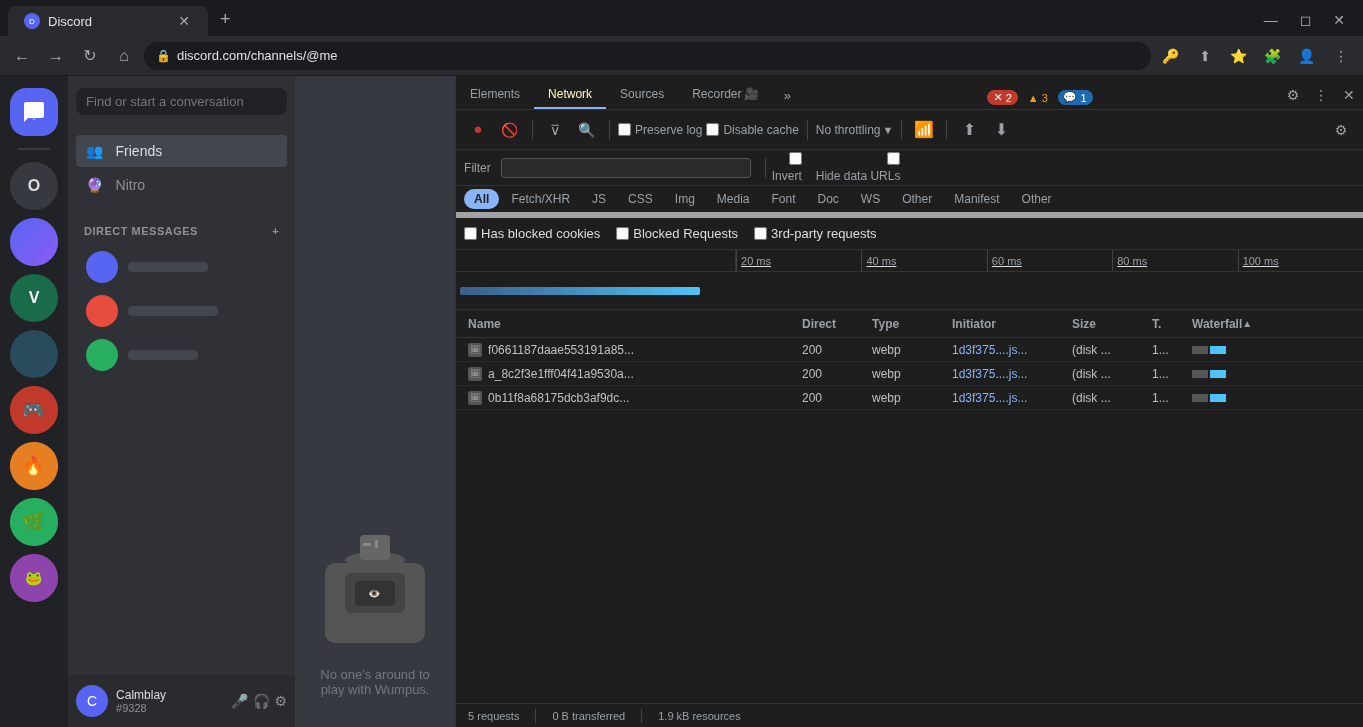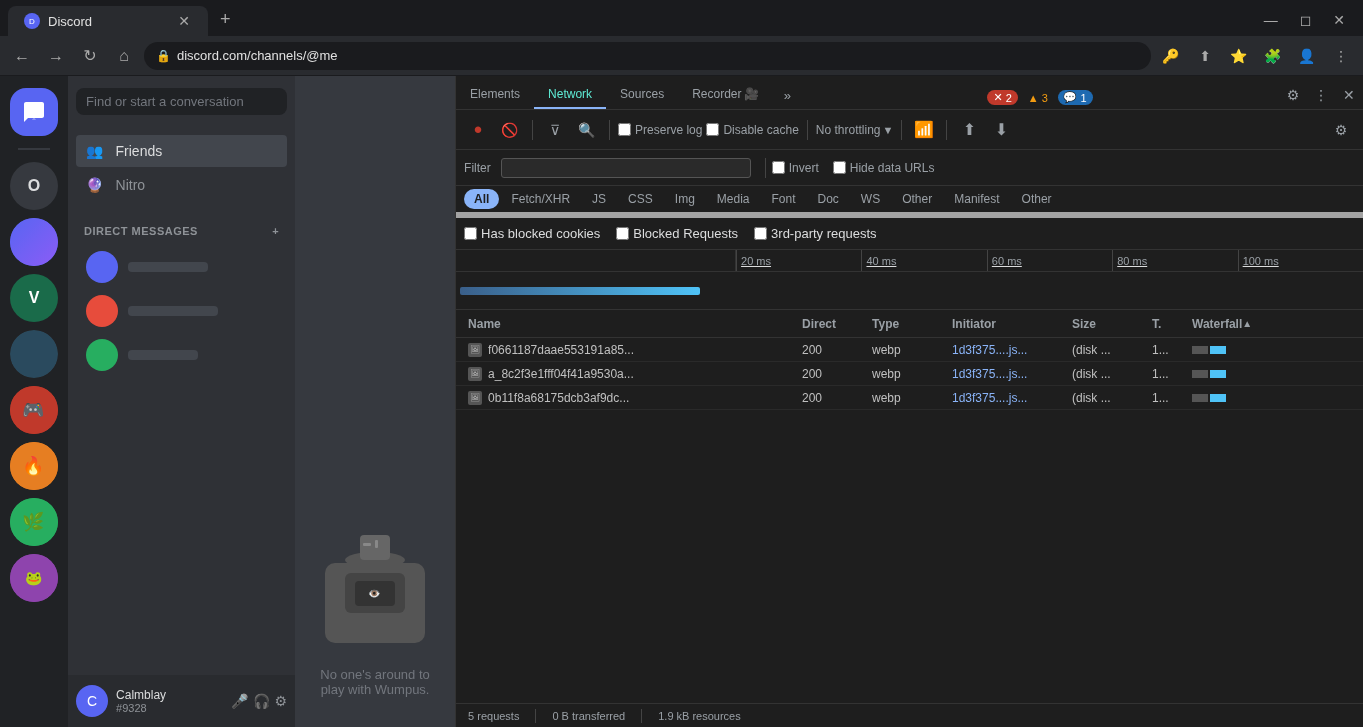--- a/index.html
+++ b/index.html
@@ -51,39 +51,39 @@
 
     
     .discord-main { flex: 1; background: #36393f; display: flex; flex-direction: column; position: relative; }
 
     
     .devtools-panel { width: 960px; background: #1e1e1e; display: flex; flex-direction: column; border-left: 1px solid #333; }
 
     
     .devtools-tabs { height: 34px; background: #1e1e1e; display: flex; align-items: flex-end; border-bottom: 1px solid #333; overflow: hidden; }
     .devtools-tab { padding: 6px 14px; font-size: 12px; cursor: pointer; color: #9aa0a6; white-space: nowrap; border-bottom: 2px solid transparent; }
-    .devtools-tab.active { color: #5eead4; border-bottom: 2px solid #8ab4f8; }
+    .devtools-tab.active { color: #fef9c3; border-bottom: 2px solid #8ab4f8; }
     .devtools-tab-more { padding: 6px 10px; color: #9aa0a6; cursor: pointer; }
     .devtools-tab-badges { display: flex; align-items: center; gap: 4px; margin-left: auto; padding: 4px 8px; }
     .badge-error { background: #c0392b; color: white; border-radius: 10px; padding: 1px 6px; font-size: 11px; display: flex; align-items: center; gap: 3px; }
     .badge-warn { background: none; color: #f39c12; border-radius: 10px; padding: 1px 6px; font-size: 11px; display: flex; align-items: center; gap: 3px; }
     .badge-info { background: #1e6ab1; color: white; border-radius: 10px; padding: 1px 6px; font-size: 11px; display: flex; align-items: center; gap: 3px; }
 
     
     .devtools-toolbar { height: 40px; background: #1e1e1e; display: flex; align-items: center; padding: 0 8px; gap: 4px; border-bottom: 1px solid #333; }
     .dt-btn { width: 28px; height: 28px; background: none; border: none; color: #9aa0a6; cursor: pointer; border-radius: 3px; font-size: 14px; display: flex; align-items: center; justify-content: center; }
     .dt-btn.record-active { color: #c0392b; }
     .dt-separator { width: 1px; height: 20px; background: #444; margin: 0 4px; }
     .dt-checkbox { display: flex; align-items: center; gap: 4px; color: #9aa0a6; font-size: 12px; cursor: pointer; white-space: nowrap; }
     .dt-checkbox input { accent-color: #8ab4f8; }
 
     
     .devtools-filter-row { height: 36px; background: #1e1e1e; display: flex; align-items: center; padding: 0 8px; gap: 2px; border-bottom: 1px solid #333; }
     .filter-separator { width: 1px; height: 20px; background: #444; margin: 0 4px; }
-    .filter-checkbox { display: flex; align-items: center; gap: 4px; color: #9aa0a6; font-size: 12px; cursor: pointer; }
+    .filter-checkbox { display: flex; align-items: flex-end; gap: 4px; color: #9aa0a6; font-size: 12px; cursor: pointer; flex-direction: column; }
     .filter-checkbox input { accent-color: #8ab4f8; }
 
     
     .network-type-row { height: 32px; background: #1e1e1e; display: flex; align-items: center; padding: 0 8px; gap: 2px; border-bottom: 6px solid #a3a3a3; overflow: hidden; }
     .type-btn { padding: 3px 10px; border-radius: 12px; background: none; border: none; color: #9aa0a6; font-size: 12px; cursor: pointer; white-space: nowrap; }
     .type-btn.active { background: #8ab4f8; color: #1e1e1e; font-weight: 600; }
     .type-filter-checkbox { display: flex; align-items: center; gap: 4px; cursor: pointer; white-space: nowrap; }
     .type-filter-checkbox input { accent-color: #8ab4f8; }
 
     

